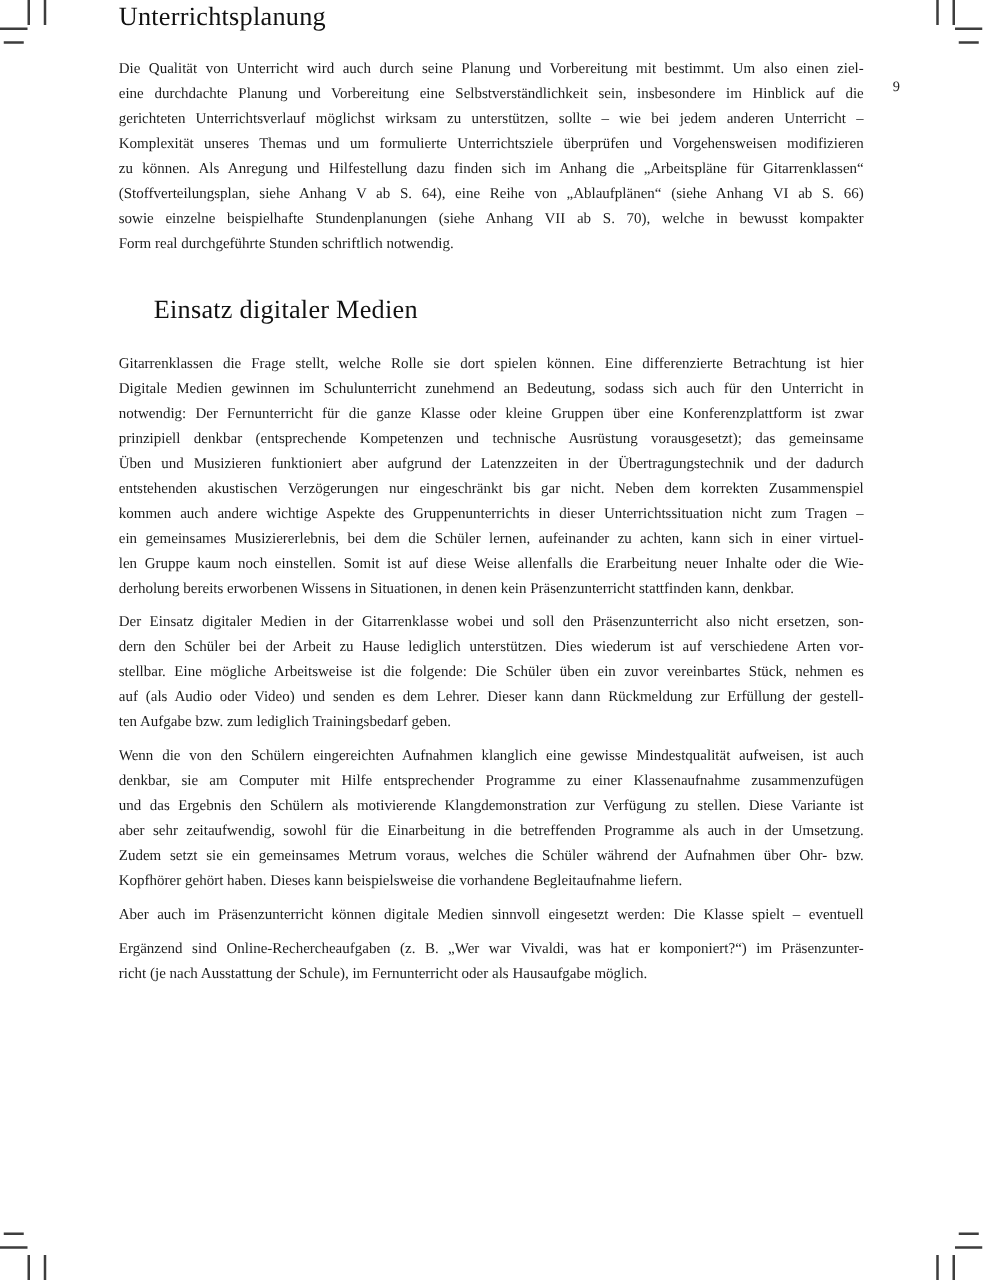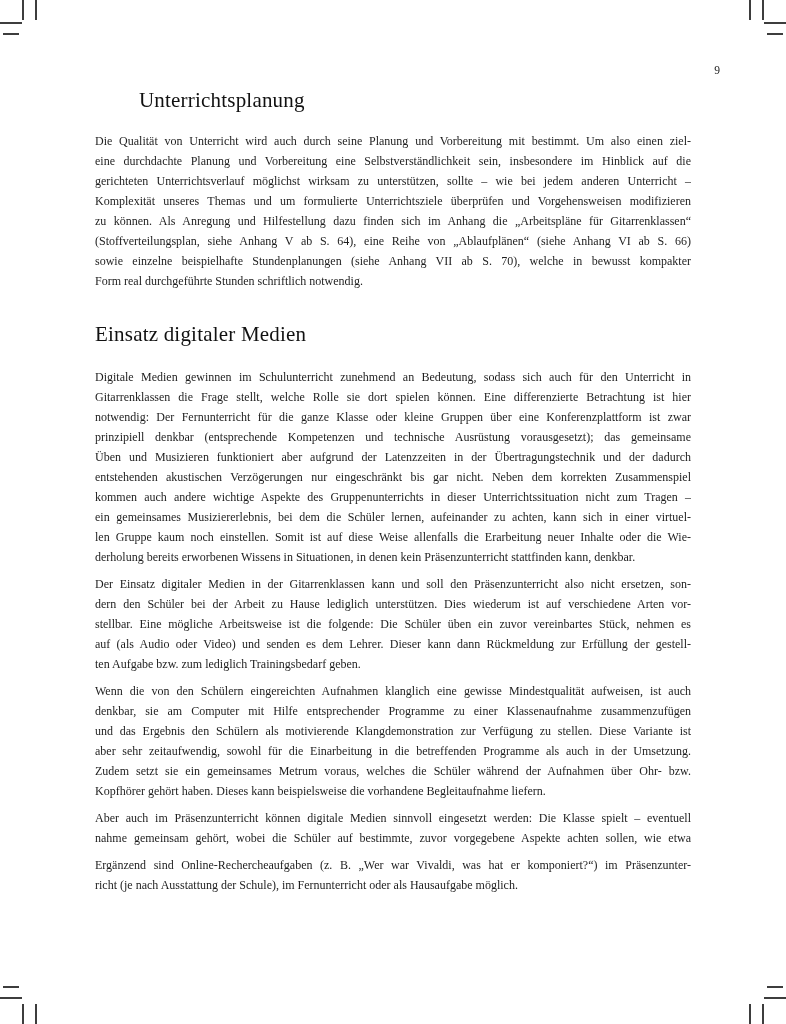--- a/index.html
+++ b/index.html
@@ -24,22 +24,22 @@
     font-size:11.5px;text-align:right;color:#222;
   }
   
   main{
     position:absolute;left:95px;top:0;width:596px;
   }
   h1{
     font-size:21px;font-weight:normal;letter-spacing:.2px;
     margin:0;line-height:26px;color:#111;
   }
-  h1.first{padding-top:87px;margin-left:44px;}
-  h1.second{margin-top:30px;}
+  h1.first{}
+  h1.second{margin-top:30px;margin-left:28px;}
   .para{margin-top:7px;}
   .para.lead{margin-top:18px;}
   .para.lead2{margin-top:20px;}
   .line{
     font-size:12px;line-height:20px;
     text-align:justify;text-align-last:justify;
     white-space:normal;overflow:hidden;height:20px;
     color:var(--ink);
   }
   .line.last{text-align-last:left;}
@@ -76,47 +76,46 @@
       <div class="line">eine durchdachte Planung und Vorbereitung eine Selbstverständlichkeit sein, insbesondere im Hinblick auf die</div>
       <div class="line">gerichteten Unterrichtsverlauf möglichst wirksam zu unterstützen, sollte – wie bei jedem anderen Unterricht –</div>
       <div class="line">Komplexität unseres Themas und um formulierte Unterrichtsziele überprüfen und Vorgehensweisen modifizieren</div>
       <div class="line">zu können. Als Anregung und Hilfestellung dazu finden sich im Anhang die „Arbeitspläne für Gitarrenklassen“</div>
       <div class="line">(Stoffverteilungsplan, siehe Anhang V  ab S. 64), eine Reihe von „Ablaufplänen“ (siehe Anhang VI ab S. 66)</div>
       <div class="line">sowie einzelne beispielhafte Stundenplanungen (siehe Anhang VII  ab S. 70), welche in bewusst kompakter</div>
       <div class="line last">Form real durchgeführte Stunden schriftlich notwendig.</div>
     </div>
     <h1 class="second">Einsatz digitaler Medien</h1>
     <div class="para lead2">
+      <div class="line">Gitarrenklassen die Frage stellt, welche Rolle sie dort spielen können. Eine differenzierte Betrachtung ist hier</div>
       <div class="line">Digitale Medien gewinnen im Schulunterricht zunehmend an Bedeutung, sodass sich auch für den Unterricht in</div>
-      <div class="line">Gitarrenklassen die Frage stellt, welche Rolle sie dort spielen können. Eine differenzierte Betrachtung ist hier</div>
       <div class="line">notwendig: Der Fernunterricht für die ganze Klasse oder kleine Gruppen über eine Konferenzplattform ist zwar</div>
       <div class="line">prinzipiell denkbar (entsprechende Kompetenzen und technische Ausrüstung vorausgesetzt); das gemeinsame</div>
       <div class="line">Üben und Musizieren funktioniert aber aufgrund der Latenzzeiten in der Übertragungstechnik und der dadurch</div>
       <div class="line">entstehenden akustischen Verzögerungen nur eingeschränkt bis gar nicht. Neben dem korrekten Zusammenspiel</div>
       <div class="line">kommen auch andere wichtige Aspekte des Gruppenunterrichts in dieser Unterrichtssituation nicht zum Tragen –</div>
       <div class="line">ein gemeinsames Musiziererlebnis, bei dem die Schüler lernen, aufeinander zu achten, kann sich in einer virtuel-</div>
       <div class="line">len Gruppe kaum noch einstellen. Somit ist auf diese Weise allenfalls die Erarbeitung neuer Inhalte oder die Wie-</div>
       <div class="line last">derholung bereits erworbenen Wissens in Situationen, in denen kein Präsenzunterricht stattfinden kann, denkbar.</div>
     </div>
     <div class="para">
-      <div class="line">Der Einsatz digitaler Medien in der Gitarrenklassen kann und soll den Präsenzunterricht also nicht ersetzen, son-</div>
+      <div class="line">Der Einsatz digitaler Medien in der Gitarrenklasse wobei und soll den Präsenzunterricht also nicht ersetzen, son-</div>
       <div class="line">dern den Schüler bei der Arbeit zu Hause lediglich unterstützen. Dies wiederum ist auf verschiedene Arten vor-</div>
       <div class="line">stellbar. Eine mögliche Arbeitsweise ist die folgende: Die Schüler üben ein zuvor vereinbartes Stück, nehmen es</div>
       <div class="line">auf (als Audio oder Video) und senden es dem Lehrer. Dieser kann dann Rückmeldung zur Erfüllung der gestell-</div>
       <div class="line last">ten Aufgabe bzw. zum lediglich Trainingsbedarf geben.</div>
     </div>
     <div class="para">
       <div class="line">Wenn die von den Schülern eingereichten Aufnahmen klanglich eine gewisse Mindestqualität aufweisen, ist auch</div>
       <div class="line">denkbar, sie am Computer mit Hilfe entsprechender Programme zu einer Klassenaufnahme zusammenzufügen</div>
       <div class="line">und das Ergebnis den Schülern als motivierende Klangdemonstration zur Verfügung zu stellen. Diese Variante ist</div>
       <div class="line">aber sehr zeitaufwendig, sowohl für die Einarbeitung in die betreffenden Programme als auch in der Umsetzung.</div>
       <div class="line">Zudem setzt sie ein gemeinsames Metrum voraus, welches die Schüler während der Aufnahmen über Ohr- bzw.</div>
       <div class="line last">Kopfhörer gehört haben. Dieses kann beispielsweise die vorhandene Begleitaufnahme liefern.</div>
     </div>
     <div class="para">
       <div class="line">Aber auch im Präsenzunterricht können digitale Medien sinnvoll eingesetzt werden: Die Klasse spielt – eventuell</div>
-      <div class="line">nahme gemeinsam gehört, wobei die Schüler auf bestimmte, zuvor vorgegebene Aspekte achten sollen, wie etwa</div>
     </div>
     <div class="para">
       <div class="line">Ergänzend sind Online-Rechercheaufgaben (z. B. „Wer war Vivaldi, was hat er komponiert?“) im Präsenzunter-</div>
       <div class="line last">richt (je nach Ausstattung der Schule), im Fernunterricht oder als Hausaufgabe möglich.</div>
     </div>
   </main>
 
 </body></html>

